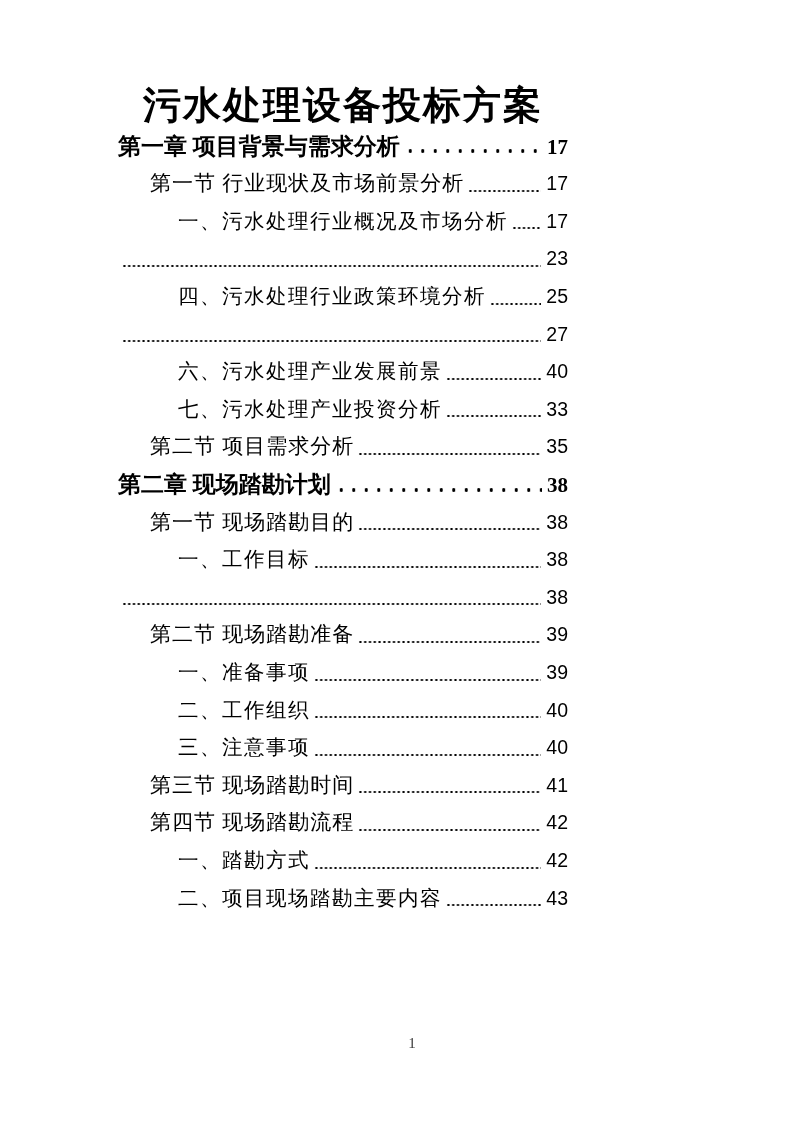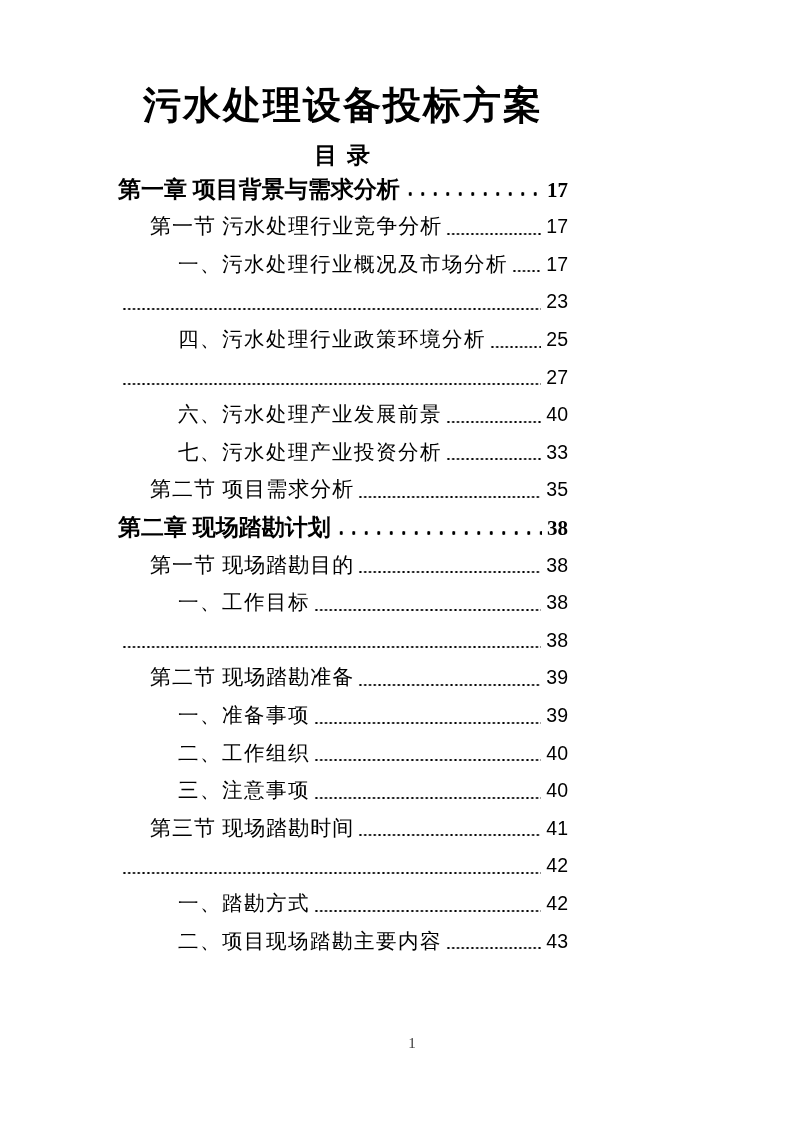--- a/index.html
+++ b/index.html
@@ -85,29 +85,28 @@
     font-size: 15px;
     color: #3a3a3a;
     font-family: "Liberation Serif", serif;
   }
 </style>
 </head>
 <body>
 
 <div class="page">
   <h1 class="doc-title">污水处理设备投标方案</h1>
-  <h2 class="toc-heading">目 录</h2>
   <div class="toc" id="toc">
       <div class="toc-row chapter">
         <span class="toc-label">第一章 项目背景与需求分析</span>
         <span class="leader"></span>
         <span class="toc-page">17</span>
       </div>
       <div class="toc-row section">
-        <span class="toc-label">第一节 污水处理行业竞争分析</span>
+        <span class="toc-label">第一节 行业现状及市场前景分析</span>
         <span class="leader"></span>
         <span class="toc-page">17</span>
       </div>
       <div class="toc-row item">
         <span class="toc-label">一、污水处理行业概况及市场分析</span>
         <span class="leader"></span>
         <span class="toc-page">17</span>
       </div>
       <div class="toc-row item">
         <span class="leader"></span>
@@ -175,20 +174,21 @@
         <span class="toc-label">三、注意事项</span>
         <span class="leader"></span>
         <span class="toc-page">40</span>
       </div>
       <div class="toc-row section">
         <span class="toc-label">第三节 现场踏勘时间</span>
         <span class="leader"></span>
         <span class="toc-page">41</span>
       </div>
       <div class="toc-row section">
+        <span class="toc-label">第四节 现场踏勘流程</span>
         <span class="leader"></span>
         <span class="toc-page">42</span>
       </div>
       <div class="toc-row item">
         <span class="toc-label">一、踏勘方式</span>
         <span class="leader"></span>
         <span class="toc-page">42</span>
       </div>
       <div class="toc-row item">
         <span class="toc-label">二、项目现场踏勘主要内容</span>

